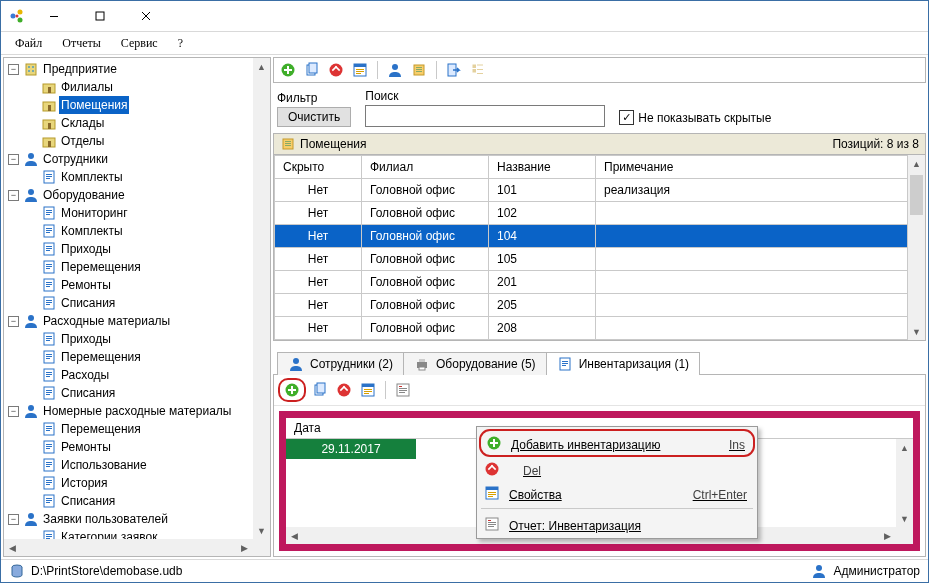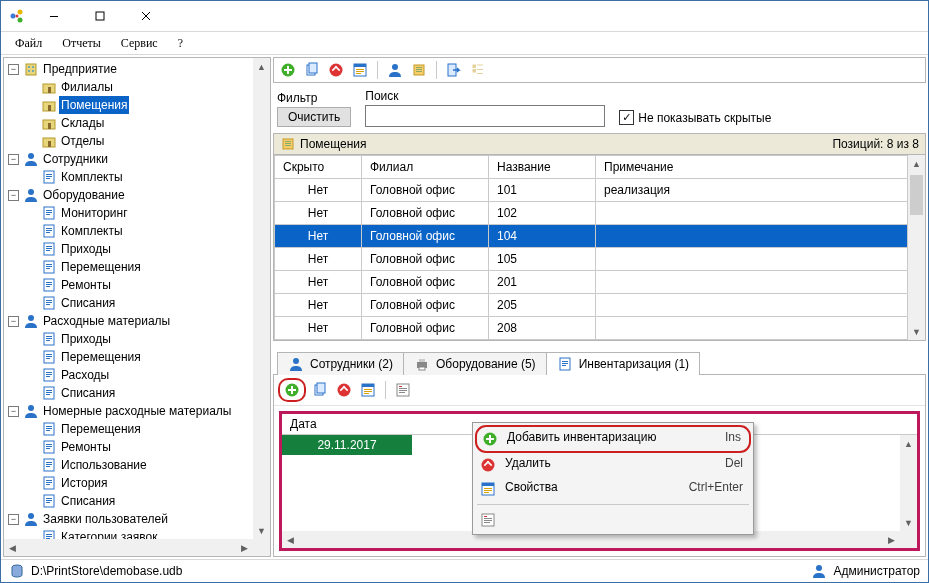--- a/index.html
+++ b/index.html
@@ -50,30 +50,30 @@
   tr.selrow td{background:#0a63c7;color:#fff;}
   .grid-area{position:relative;display:flex;}
   .grid-area .sb-v{width:17px;background:#f0f0f0;position:relative;}
   .grid-area .sb-v .thumb{position:absolute;left:2px;right:2px;top:20px;height:40px;background:#cdcdcd;}
   .tabs{display:flex;align-items:flex-end;margin-top:10px;padding-left:4px;gap:0;}
   .tab{border:1px solid #b5b5b5;border-bottom:none;padding:3px 10px;display:flex;align-items:center;gap:6px;background:#fff;position:relative;top:1px;margin-right:-1px;}
   .tab.inactive{background:#f4f4f4;}
   .bottom-box{border:1px solid #b5b5b5;flex:1;display:flex;flex-direction:column;min-height:0;}
   .toolbar2{padding:3px 4px;display:flex;align-items:center;gap:4px;border-bottom:1px solid #e4e4e4;}
   .hl{border:2px solid #cc2020;border-radius:10px;padding:0 2px;display:flex;align-items:center;}
-  .list2{border:3px solid #be185d;margin:5px;flex:1;position:relative;display:flex;flex-direction:column;}
+  .list2{border:7px solid #be185d;margin:5px;flex:1;position:relative;display:flex;flex-direction:column;}
   .list2 .hdr{border-bottom:1px solid #c9c9c9;padding:3px 8px;}
   .list2 .rows{flex:1;position:relative;}
   .list2 .row{padding:3px 12px;}
   .list2 .row.sel{background:#15803d;color:#fff;text-align:center;width:130px;box-sizing:border-box;}
   .list2 .sb-v{position:absolute;top:0;right:0;bottom:17px;width:17px;background:#f0f0f0;}
   .list2 .sb-h{position:absolute;left:0;right:17px;bottom:0;height:17px;background:#f0f0f0;}
   .list2 .sb-corner{position:absolute;right:0;bottom:0;width:17px;height:17px;background:#f0f0f0;}
   .ctxmenu{position:absolute;background:#f4f4f4;border:1px solid #9a9a9a;box-shadow:3px 3px 4px rgba(0,0,0,.25);padding:2px;z-index:10;}
-  .ctxmenu .mi{display:flex;align-items:flex-start;gap:8px;padding:3px 8px 3px 4px;min-width:260px;}
+  .ctxmenu .mi{display:flex;align-items:flex-end;gap:8px;padding:3px 8px 3px 4px;min-width:260px;text-decoration:underline;}
   .ctxmenu .mi .micon{width:18px;height:18px;display:flex;align-items:center;justify-content:center;}
   .ctxmenu .mi .mtext{flex:1;}
   .ctxmenu .mi .hot{color:#404040;padding-left:14px;}
   .ctxmenu .msep{height:1px;background:#c9c9c9;margin:3px 2px;}
   .ctxmenu .mi.hl-item{border:2px solid #cc2020;border-radius:11px;}
   .statusbar{height:22px;border-top:1px solid #d9d9d9;display:flex;align-items:center;padding:0 8px;justify-content:space-between;}
   .statusbar .sright{display:flex;align-items:center;gap:6px;}
   .chkbox{width:13px;height:13px;border:1px solid #333;display:inline-flex;align-items:center;justify-content:center;font-size:11px;line-height:11px;}
 </style>
 </head>
@@ -681,39 +681,39 @@
                 </span>
                 <span class="mtext">Добавить инвентаризацию</span>
                 <span class="hot">Ins</span>
               </div>
               <div class="mi ">
                 <span class="micon">
                   <svg class="ticon-svg" viewBox="0 0 16 16">
                     <use href="#ic-del"></use>
                   </svg>
                 </span>
-                <span class="mtext">Удалить</span>
                 <span class="hot">Del</span>
               </div>
               <div class="mi ">
                 <span class="micon">
                   <svg class="ticon-svg" viewBox="0 0 16 16">
                     <use href="#ic-props"></use>
                   </svg>
                 </span>
                 <span class="mtext">Свойства</span>
                 <span class="hot">Ctrl+Enter</span>
               </div>
               <div class="msep"></div>
               <div class="mi ">
                 <span class="micon">
                   <svg class="ticon-svg" viewBox="0 0 16 16">
                     <use href="#ic-report"></use>
                   </svg>
                 </span>
+                <span class="mtext">Отчет: Инвентаризация</span>
                 <span class="hot"></span>
               </div>
             </div>
         </div>
       </div>
 
     </div>
   </div>
 
   <div class="statusbar">

